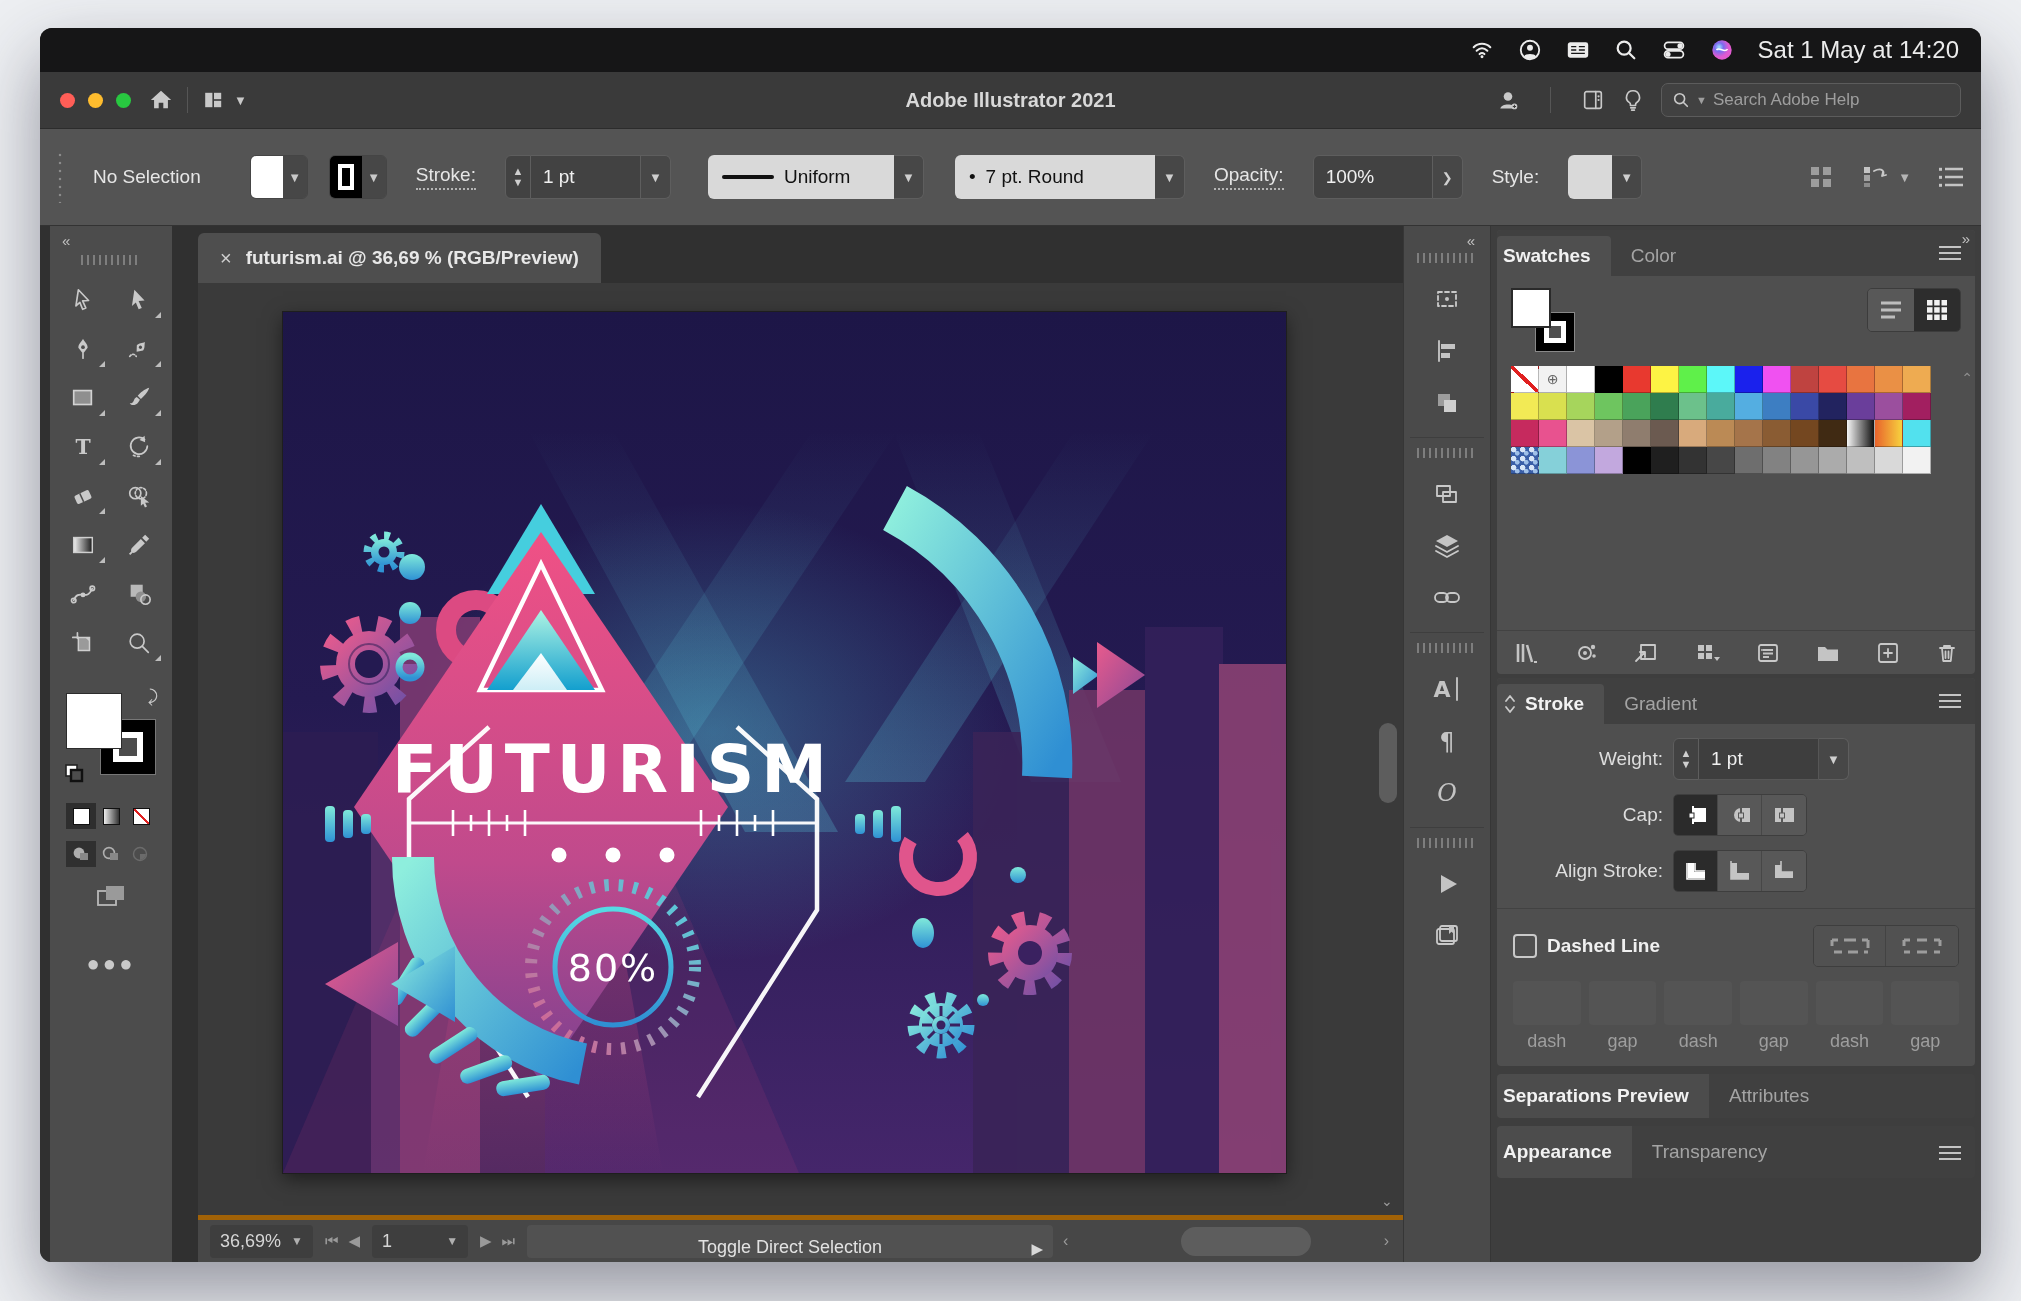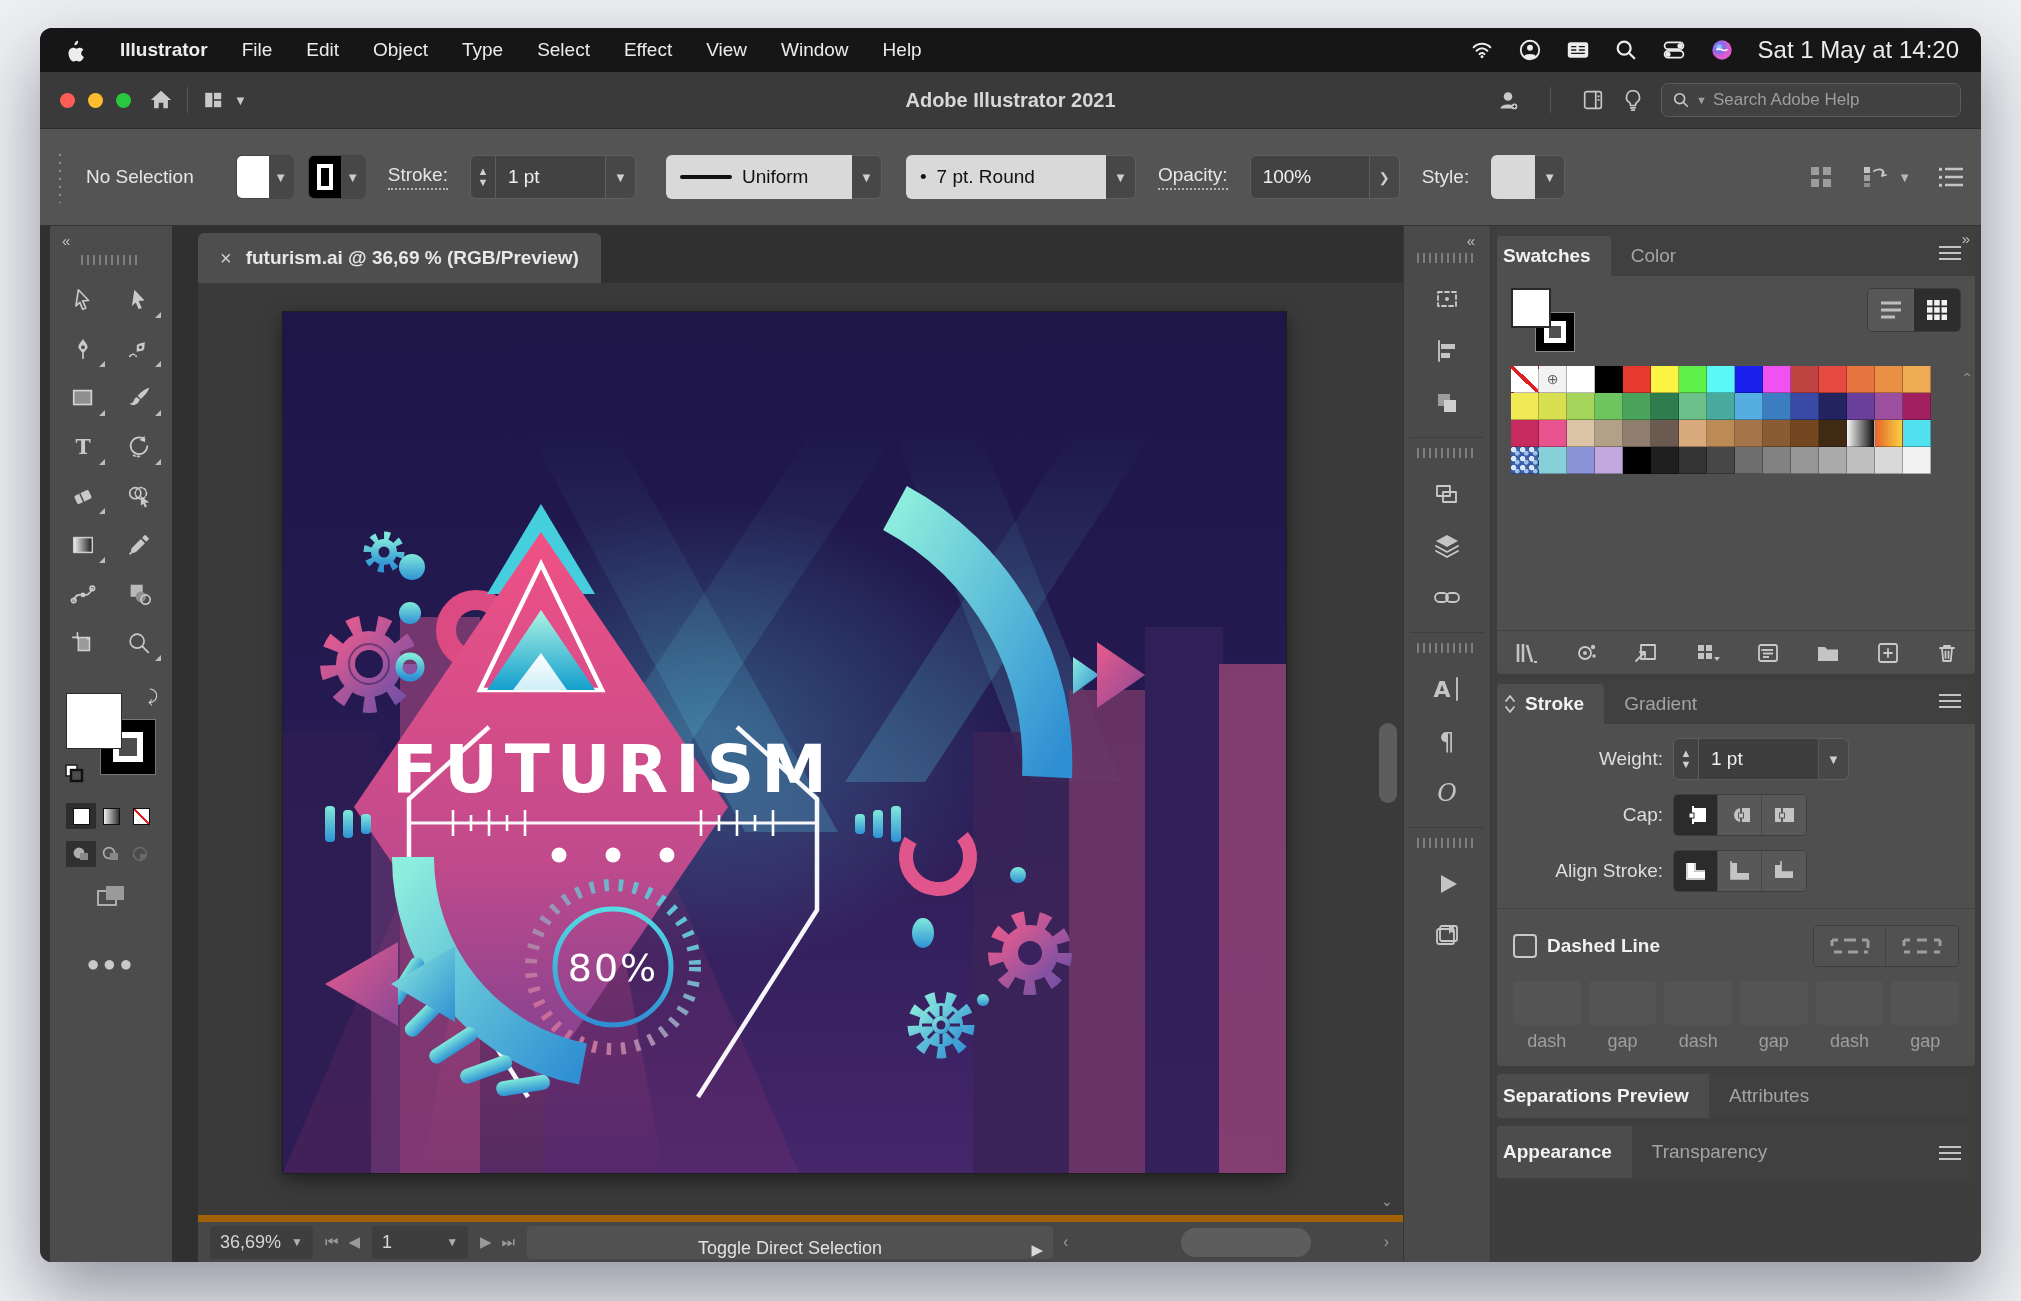--- a/index.html
+++ b/index.html
@@ -21,21 +21,21 @@
   .tl { width:15px; height:15px; border-radius:50%; }
   .tl.red{background:#ff5e57}.tl.yellow{background:#febc2e}.tl.green{background:#28c840}
   .tb-sep { width:1px; height:26px; background:#565656; margin:0 14px; }
   .tb-title { position:absolute; left:0; right:0; text-align:center; color:#d8d8d8; font-size:20px; font-weight:700; pointer-events:none; }
   .tb-right { margin-left:auto; display:flex; align-items:center; gap:16px; z-index:2; }
   .searchbox { width:300px; height:34px; background:#414141; border:1px solid #5c5c5c; border-radius:7px; display:flex; align-items:center; gap:6px; padding:0 10px; color:#9e9e9e; font-size:17px; }
   .ic { stroke:#c9c9c9; fill:none; stroke-width:1.8; stroke-linecap:round; stroke-linejoin:round; }
   .icf { fill:#c9c9c9; stroke:none; }
 
   
-  .controlbar { height:97px; background:#545454; border-bottom:1px solid #333; display:flex; align-items:center; padding:0 16px; gap:14px; color:#e6e6e6; font-size:19px; flex:0 0 auto; }
+  .controlbar { height:97px; background:#545454; border-bottom:1px solid #333; display:flex; align-items:center; padding:0 16px; gap:21px; color:#e6e6e6; font-size:19px; flex:0 0 auto; }
   .grip-v { width:8px; height:52px; background-image:radial-gradient(circle, #8b8b8b 1.4px, transparent 1.6px); background-size:8px 8px; }
   .cb-label { margin:0 8px; }
   .dotted-u { border-bottom:2px dotted #b5b5b5; padding-bottom:2px; }
   .swbtn { display:flex; height:44px; border-radius:6px; overflow:hidden; border:1px solid #454545; }
   .swbtn .well { width:32px; background:#fff; }
   .swbtn .well.strokewell { background:#000; position:relative; }
   .swbtn .well.strokewell::after { content:""; position:absolute; inset:8px; border:4px solid #fff; outline:3px solid #000; outline-offset:-7px; }
   .swbtn .chev { width:24px; background:#474747; display:flex; align-items:center; justify-content:center; color:#c9c9c9; font-size:13px; }
   .stepper { width:26px; height:44px; background:#424242; border:1px solid #5e5e5e; border-radius:6px 0 0 6px; display:flex; flex-direction:column; align-items:center; justify-content:center; color:#cfcfcf; font-size:11px; line-height:11px; }
   .fld { height:44px; background:#424242; border:1px solid #5e5e5e; display:flex; align-items:center; padding:0 12px; color:#f0f0f0; }
@@ -76,21 +76,21 @@
   .tabbar { height:57px; background:#303030; display:flex; align-items:flex-start; flex:0 0 auto; }
   .doctab { margin-top:7px; height:50px; background:#4e4e4e; border-radius:6px 6px 0 0; display:flex; align-items:center; gap:14px; padding:0 22px; color:#e8e8e8; font-size:19px; font-weight:700; }
   .doctab .x { font-weight:400; color:#cfcfcf; font-size:20px; }
   .canvaswrap { flex:1; background:#3a3a3a; position:relative; overflow:hidden; }
   .artboard { position:absolute; left:85px; top:29px; width:1003px; height:861px; box-shadow:0 0 0 1px #1e1e1e, 0 6px 18px rgba(0,0,0,.5); }
   .vscroll { position:absolute; right:2px; top:0; bottom:0; width:26px; }
   .vscroll .thumb { position:absolute; left:4px; top:440px; width:18px; height:80px; border-radius:9px; background:#5d5d5d; }
   .vscroll .arr { position:absolute; left:6px; bottom:6px; color:#9a9a9a; font-size:14px; }
 
   
-  .statusbar { height:47px; background:#474747; border-top:7px solid #a16207; display:flex; align-items:center; gap:8px; padding:0 12px; color:#d6d6d6; font-size:18px; flex:0 0 auto; }
+  .statusbar { height:47px; background:#474747; border-top:5px solid #a16207; display:flex; align-items:center; gap:8px; padding:0 12px; color:#d6d6d6; font-size:18px; flex:0 0 auto; }
   .sb-fld { height:33px; background:#3e3e3e; border-radius:4px; display:flex; align-items:center; padding:0 10px; gap:10px; }
   .sb-arrows { color:#9a9a9a; font-size:15px; display:flex; gap:10px; padding:0 4px; }
   .sb-status { flex:1; height:33px; background:#515151; border-radius:4px; display:flex; align-items:flex-end; justify-content:center; position:relative; color:#e2e2e2; }
   .sb-status .play { position:absolute; right:10px; color:#d8d8d8; font-size:15px; }
   .hscroll { width:330px; height:33px; position:relative; }
   .hscroll .thumb { position:absolute; left:120px; top:2px; width:130px; height:29px; background:#5d5d5d; border-radius:15px; }
   .hscroll .a { position:absolute; top:7px; color:#9a9a9a; font-size:16px; }
 
   
   .icondock { width:88px; background:#4a4a4a; border-left:1px solid #363636; border-right:1px solid #363636; flex:0 0 auto; display:flex; flex-direction:column; align-items:center; }
@@ -150,37 +150,20 @@
   .tabsrow2 { position:relative; }
 
   .svgtext { font-family:"DejaVu Sans","Liberation Sans",sans-serif; }
 </style>
 </head>
 <body>
 
 <div class="screen">
 
   <div class="menubar">
-    <div class="mb-left">
-      <span class="mb-ic">
-          <svg width="20" height="24" viewBox="0 0 17 21">
-            <path class="icf" style="fill:#ececec" d="M11.3 5.4c.9-1.1.8-2.6.7-2.9-.3 0-1.6.2-2.4 1.2-.8.9-.7 2.5-.6 2.6.2.1 1.4 0 2.3-.9zM14.8 13.6c0-2.2 1.8-3.2 1.9-3.3-.1-.2-1.1-1.7-3.1-1.7-1.3 0-2.2.7-2.8.7-.7 0-1.7-.7-2.9-.7-2.1 0-4.2 1.8-4.2 5 0 3.3 2.4 6.9 4.1 6.9.9 0 1.6-.7 2.8-.7 1.1 0 1.7.7 2.8.7 1.8 0 3.8-3.5 3.8-3.9-.1-.1-2.4-1-2.4-3z"></path>
-          </svg>
-        </span>
-      <span class="mb-item mb-app">Illustrator</span>
-      <span class="mb-item">File</span>
-      <span class="mb-item">Edit</span>
-      <span class="mb-item">Object</span>
-      <span class="mb-item">Type</span>
-      <span class="mb-item">Select</span>
-      <span class="mb-item">Effect</span>
-      <span class="mb-item">View</span>
-      <span class="mb-item">Window</span>
-      <span class="mb-item">Help</span>
-    </div>
     <div class="mb-right">
       <span class="mb-ic">
           <svg width="24" height="24" viewBox="0 0 26 26">
             <path class="ic" style="stroke:#ececec;stroke-width:2.2" d="M4 10 C9 5 17 5 22 10 M7.2 13.8 C10.8 10.4 15.2 10.4 18.8 13.8 M10.4 17.4 C12 16 14 16 15.6 17.4"></path>
             <circle cx="13" cy="20.4" r="1.6" style="fill:#ececec"></circle>
           </svg>
         </span>
       <span class="mb-ic">
           <svg width="24" height="24" viewBox="0 0 26 26">
             <circle class="ic" style="stroke:#ececec;stroke-width:2" cx="13" cy="13" r="10"></circle>

